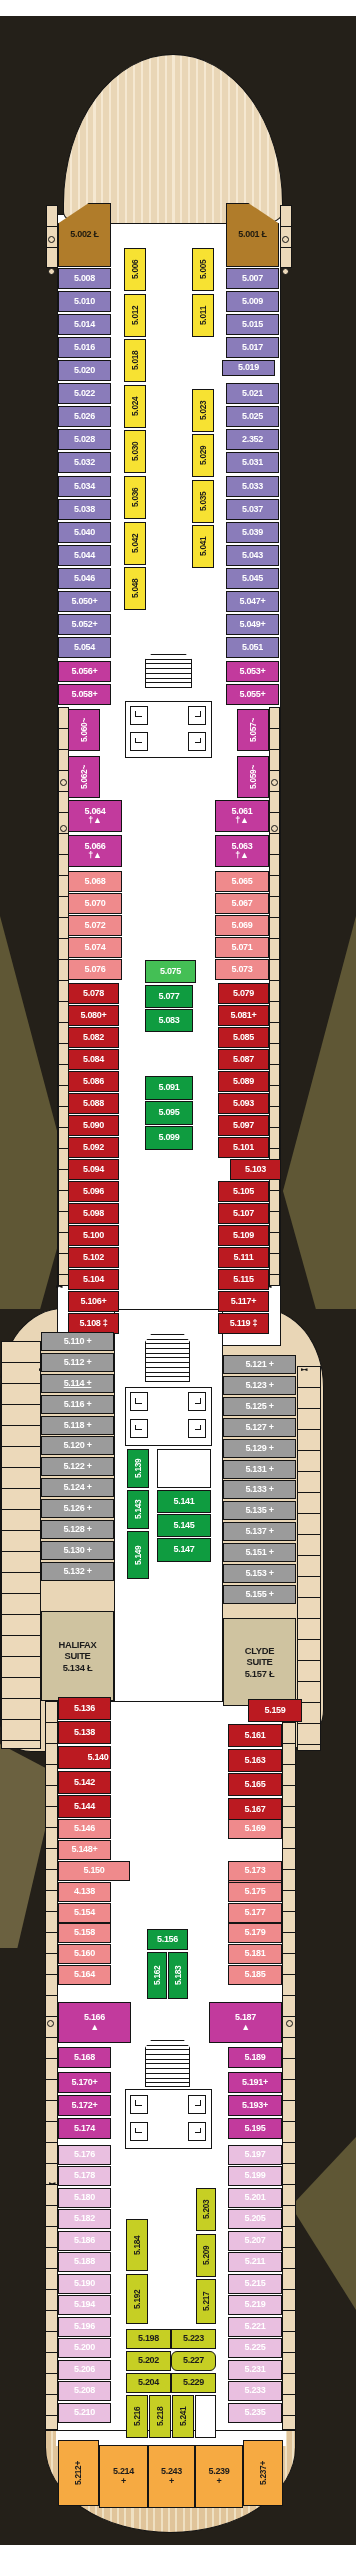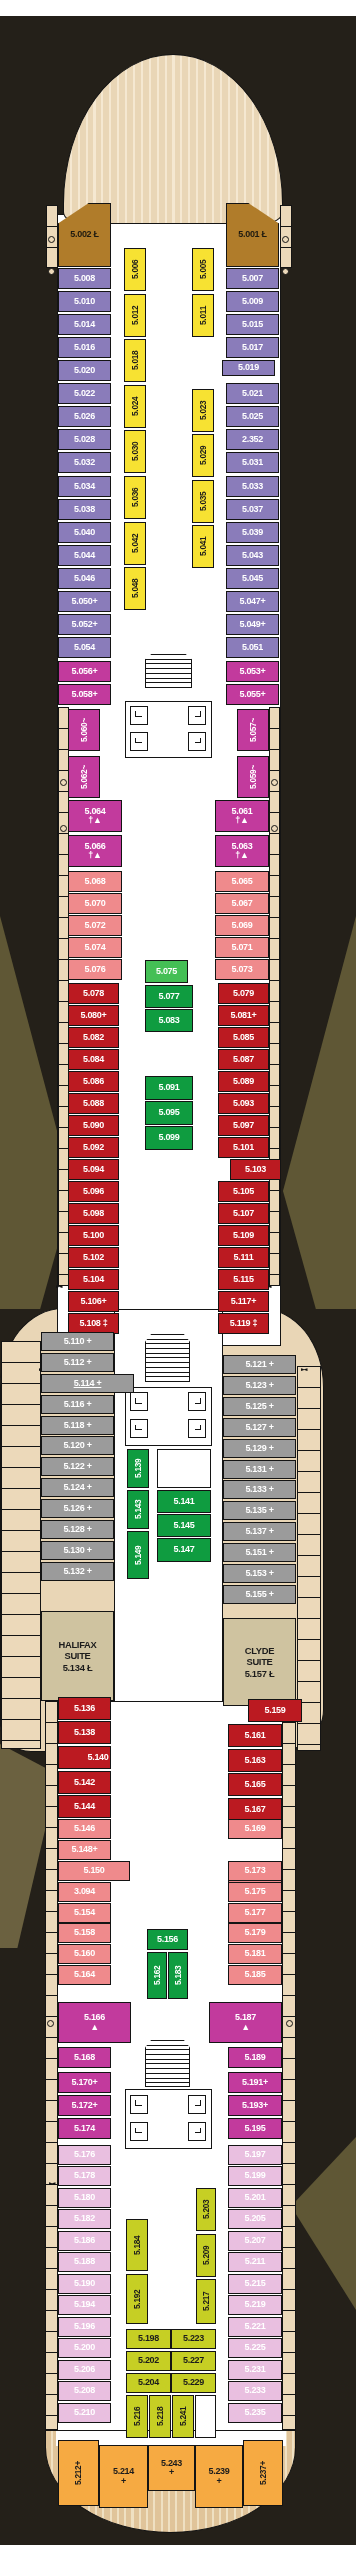--- a/index.html
+++ b/index.html
@@ -223,29 +223,29 @@
     <div class="cab c-red" style="left: 218px; top: 1115px; width: 51px; height: 21px;">5.097</div>
     <div class="cab c-red" style="left: 218px; top: 1137px; width: 51px; height: 21px;">5.101</div>
     <div class="cab c-red" style="left: 218px; top: 1159px; width: 51px; height: 21px; margin-left: 12px;">5.103</div>
     <div class="cab c-red" style="left: 218px; top: 1181px; width: 51px; height: 21px;">5.105</div>
     <div class="cab c-red" style="left: 218px; top: 1203px; width: 51px; height: 21px;">5.107</div>
     <div class="cab c-red" style="left: 218px; top: 1225px; width: 51px; height: 21px;">5.109</div>
     <div class="cab c-red" style="left: 218px; top: 1247px; width: 51px; height: 21px;">5.111</div>
     <div class="cab c-red" style="left: 218px; top: 1269px; width: 51px; height: 21px;">5.115</div>
     <div class="cab c-red" style="left: 218px; top: 1291px; width: 51px; height: 21px;">5.117+</div>
     <div class="cab c-red" style="left: 218px; top: 1313px; width: 51px; height: 21px;">5.119 ‡</div>
-    <div class="cab c-greenl" style="left: 145px; top: 960px; width: 43px; height: 23px;">5.075</div>
+    <div class="cab c-greenl" style="left: 145px; top: 960px; width: 51px; height: 23px;">5.075</div>
     <div class="cab c-green" style="left: 145px; top: 985px; width: 48px; height: 22.5px;">5.077</div>
     <div class="cab c-green" style="left: 145px; top: 1009px; width: 48px; height: 22.5px;">5.083</div>
     <div class="cab c-green" style="left: 145px; top: 1076px; width: 48px; height: 23.6px;">5.091</div>
     <div class="cab c-green" style="left: 145px; top: 1101px; width: 48px; height: 23.6px;">5.095</div>
     <div class="cab c-green" style="left: 145px; top: 1126px; width: 48px; height: 23.6px;">5.099</div>
     <div class="cab c-gray" style="left: 41px; top: 1332px; width: 73px; height: 19.4px;">5.110 +</div>
     <div class="cab c-gray" style="left: 41px; top: 1353px; width: 73px; height: 19.4px;">5.112 +</div>
-    <div class="cab c-gray" style="left: 41px; top: 1374px; width: 93px; height: 19.4px; text-decoration: underline;">5.114 +</div>
+    <div class="cab c-gray" style="left: 41px; top: 1374px; width: 73px; height: 19.4px; text-decoration: underline;">5.114 +</div>
     <div class="cab c-gray" style="left: 41px; top: 1395px; width: 73px; height: 19.4px;">5.116 +</div>
     <div class="cab c-gray" style="left: 41px; top: 1416px; width: 73px; height: 19.4px;">5.118 +</div>
     <div class="cab c-gray" style="left: 41px; top: 1436px; width: 73px; height: 19.4px;">5.120 +</div>
     <div class="cab c-gray" style="left: 41px; top: 1457px; width: 73px; height: 19.4px;">5.122 +</div>
     <div class="cab c-gray" style="left: 41px; top: 1478px; width: 73px; height: 19.4px;">5.124 +</div>
     <div class="cab c-gray" style="left: 41px; top: 1499px; width: 73px; height: 19.4px;">5.126 +</div>
     <div class="cab c-gray" style="left: 41px; top: 1520px; width: 73px; height: 19.4px;">5.128 +</div>
     <div class="cab c-gray" style="left: 41px; top: 1541px; width: 73px; height: 19.4px;">5.130 +</div>
     <div class="cab c-gray" style="left: 41px; top: 1562px; width: 73px; height: 19.4px;">5.132 +</div>
     <div class="cab c-gray" style="left: 223px; top: 1355px; width: 73px; height: 19.4px;">5.121 +</div>
@@ -278,21 +278,21 @@
     <div class="cab c-red" style="left: 58px; top: 1771px; width: 53px; height: 22.5px;">5.142</div>
     <div class="cab c-red" style="left: 58px; top: 1795px; width: 53px; height: 22.5px;">5.144</div>
     <div class="cab c-red" style="left: 228px; top: 1699px; width: 54px; height: 22.5px; margin-left: 20px;">5.159</div>
     <div class="cab c-red" style="left: 228px; top: 1724px; width: 54px; height: 22.5px;">5.161</div>
     <div class="cab c-red" style="left: 228px; top: 1749px; width: 54px; height: 22.5px;">5.163</div>
     <div class="cab c-red" style="left: 228px; top: 1773px; width: 54px; height: 22.5px;">5.165</div>
     <div class="cab c-red" style="left: 228px; top: 1798px; width: 54px; height: 22.5px;">5.167</div>
     <div class="cab c-salmon" style="left: 58px; top: 1819px; width: 53px; height: 20px;">5.146</div>
     <div class="cab c-salmon" style="left: 58px; top: 1840px; width: 53px; height: 20px;">5.148+</div>
     <div class="cab c-salmon" style="left: 58px; top: 1861px; width: 72px; height: 20px;">5.150</div>
-    <div class="cab c-salmon" style="left: 58px; top: 1882px; width: 53px; height: 20px;">3.094</div>
+    <div class="cab c-salmon" style="left: 58px; top: 1882px; width: 53px; height: 20px;">4.138</div>
     <div class="cab c-salmon" style="left: 58px; top: 1903px; width: 53px; height: 20px;">5.154</div>
     <div class="cab c-salmon" style="left: 58px; top: 1923px; width: 53px; height: 20px;">5.158</div>
     <div class="cab c-salmon" style="left: 58px; top: 1944px; width: 53px; height: 20px;">5.160</div>
     <div class="cab c-salmon" style="left: 58px; top: 1965px; width: 53px; height: 20px;">5.164</div>
     <div class="cab c-salmon" style="left: 228px; top: 1819px; width: 54px; height: 20px;">5.169</div>
     <div class="cab c-salmon" style="left: 228px; top: 1840px; width: 54px; height: 20px; margin-top: 36px;">5.171+</div>
     <div class="cab c-salmon" style="left: 228px; top: 1861px; width: 54px; height: 20px;">5.173</div>
     <div class="cab c-salmon" style="left: 228px; top: 1882px; width: 54px; height: 20px;">5.175</div>
     <div class="cab c-salmon" style="left: 228px; top: 1903px; width: 54px; height: 20px;">5.177</div>
     <div class="cab c-salmon" style="left: 228px; top: 1923px; width: 54px; height: 20px;">5.179</div>
@@ -341,27 +341,27 @@
     <div class="cab c-pink" style="left: 228px; top: 2403px; width: 54px; height: 20px;">5.235</div>
     <div class="cab c-chart rot" style="left: 126px; top: 2219px; width: 22px; height: 52px;">5.184</div>
     <div class="cab c-chart rot" style="left: 126px; top: 2274px; width: 22px; height: 50px;">5.192</div>
     <div class="cab c-chart rot" style="left: 196px; top: 2188px; width: 20px; height: 43px;">5.203</div>
     <div class="cab c-chart rot" style="left: 196px; top: 2234px; width: 20px; height: 43px;">5.209</div>
     <div class="cab c-chart rot" style="left: 196px; top: 2279px; width: 20px; height: 45px;">5.217</div>
     <div class="cab c-chart" style="left: 126px; top: 2329px; width: 45px; height: 20px;">5.198</div>
     <div class="cab c-chart" style="left: 126px; top: 2351px; width: 45px; height: 20px;">5.202</div>
     <div class="cab c-chart" style="left: 126px; top: 2373px; width: 45px; height: 20px;">5.204</div>
     <div class="cab c-chart" style="left: 171px; top: 2329px; width: 45px; height: 20px;">5.223</div>
-    <div class="cab c-chart" style="left: 171px; top: 2351px; width: 45px; height: 20px;">5.227</div>
+    <div class="cab c-chart" style="left: 171px; top: 2351px; width: 45px; height: 20px; border-radius: 6px;">5.227</div>
     <div class="cab c-chart" style="left: 171px; top: 2373px; width: 45px; height: 20px;">5.229</div>
     <div class="cab c-chart rot" style="left: 126px; top: 2395px; width: 22px; height: 43px;">5.216</div>
     <div class="cab c-chart rot" style="left: 149px; top: 2395px; width: 22px; height: 43px;">5.218</div>
     <div class="cab c-chart rot" style="left: 172px; top: 2395px; width: 22px; height: 43px;">5.241</div>
     <div class="cab c-orange rot" style="left: 58px; top: 2440px; width: 41px; height: 66px;">5.212+</div>
     <div class="cab c-orange" style="left: 99px; top: 2445px; width: 49px; height: 63px;">5.214
 +</div>
-    <div class="cab c-orange" style="left: 148px; top: 2445px; width: 47px; height: 46px;">5.243
+    <div class="cab c-orange" style="left: 148px; top: 2445px; width: 47px; height: 63px;">5.243
 +</div>
     <div class="cab c-orange" style="left: 195px; top: 2445px; width: 48px; height: 63px;">5.239
 +</div>
     <div class="cab c-orange rot" style="left: 243px; top: 2440px; width: 40px; height: 66px;">5.237+</div>
   </div>
 
 
 </body></html>

